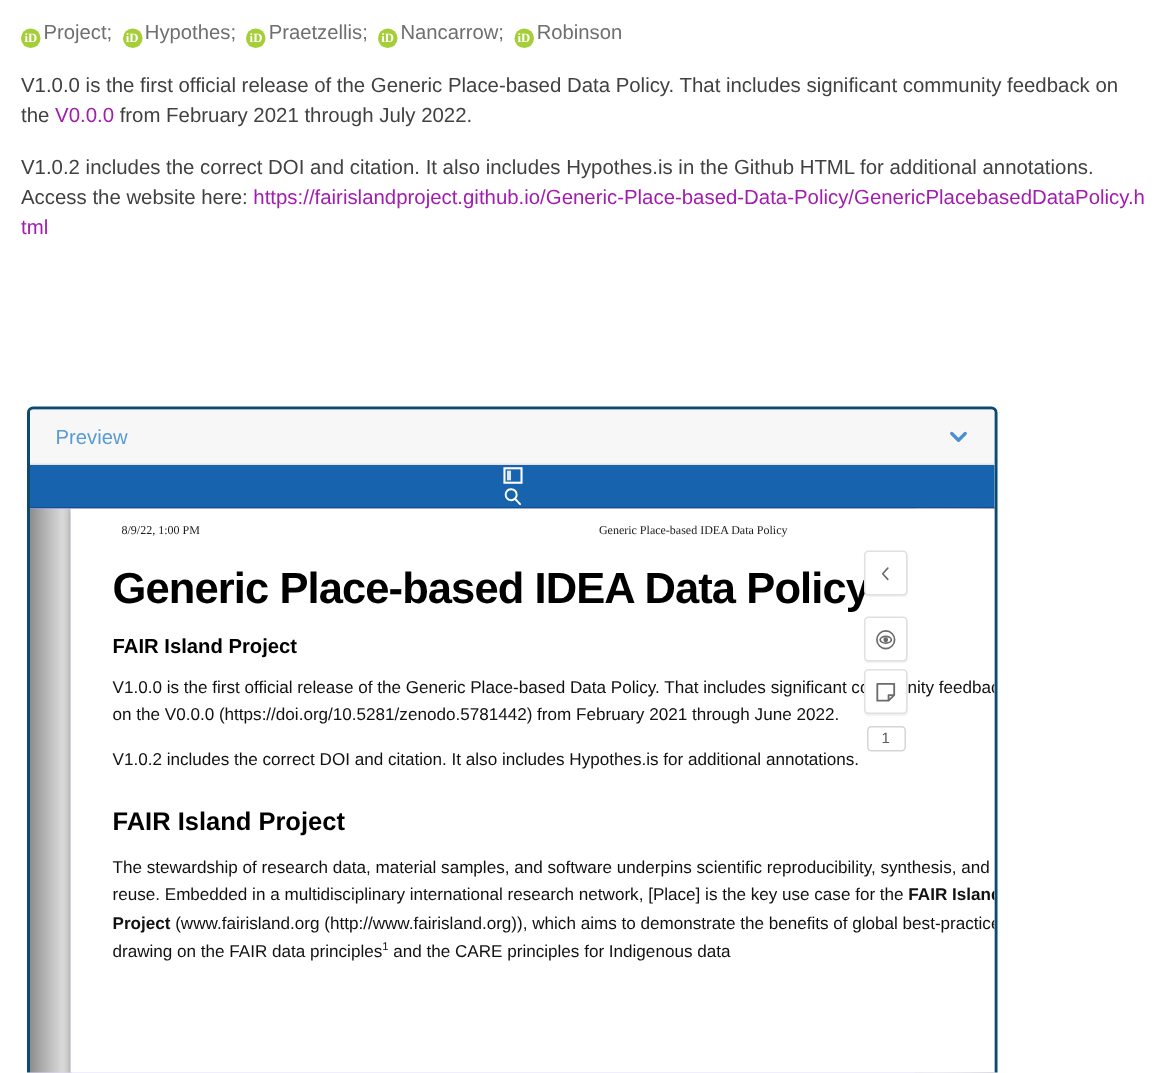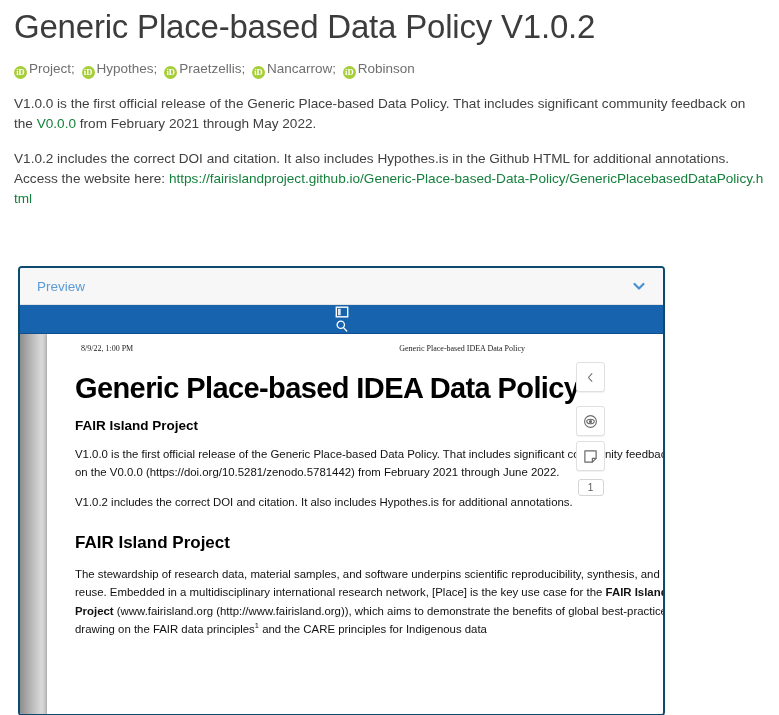--- a/index.html
+++ b/index.html
@@ -47,21 +47,21 @@
   .author-name { color: #6f6f6f; }
   .sep { color: #6f6f6f; margin-right: 3px; }
 
   .para {
     margin-top: 15px;
     font-size: 13.6px;
     line-height: 1.47;
     color: #414141;
     max-width: 750px;
   }
-  a.link { color: #15803d; text-decoration: none; word-break: break-all; }
+  a.link { color: #a21caf; text-decoration: none; word-break: break-all; }
 
   
   .preview-panel {
     position: absolute;
     left: 18px;
     top: 258px;
     width: 647px;
     height: 450px;
     border: 2px solid #0c4a6e;
     border-radius: 4px;
@@ -212,32 +212,31 @@
     display: flex; align-items: center; justify-content: center;
     margin-top: 3px;
   }
   svg { display: block; }
 </style>
 </head>
 <body>
 
 <div class="page-wrap">
 
-  <h1 class="doc-title">Generic Place-based Data Policy V1.0.2</h1>
 
   <div class="authors">
     <span><span class="orcid-icon">iD</span><span class="author-name">Project</span><span class="sep">;</span></span>
     <span><span class="orcid-icon">iD</span><span class="author-name">Hypothes</span><span class="sep">;</span></span>
     <span><span class="orcid-icon">iD</span><span class="author-name">Praetzellis</span><span class="sep">;</span></span>
     <span><span class="orcid-icon">iD</span><span class="author-name">Nancarrow</span><span class="sep">;</span></span>
     <span><span class="orcid-icon">iD</span><span class="author-name">Robinson</span></span>
   </div>
 
 
-  <p class="para"><span>V1.0.0 is the first official release of the Generic Place-based Data Policy. That includes significant community feedback on the </span><a class="link" href="#">V0.0.0</a><span> from February 2021 through May 2022.</span></p>
+  <p class="para"><span>V1.0.0 is the first official release of the Generic Place-based Data Policy. That includes significant community feedback on the </span><a class="link" href="#">V0.0.0</a><span> from February 2021 through July 2022.</span></p>
 
   <p class="para"><span>V1.0.2 includes the correct DOI and citation. It also includes Hypothes.is in the Github HTML for additional annotations. Access the website here: </span><a class="link" href="#">https://fairislandproject.github.io/Generic-Place-based-Data-Policy/GenericPlacebasedDataPolicy.html</a></p>
 
   <div class="preview-panel">
 
     <div class="preview-head">
       <span class="preview-label">Preview</span>
       <span>
         <svg class="chev-down" viewBox="0 0 16 16" fill="none" stroke="#4a8fd0" stroke-width="2.2" stroke-linecap="round" stroke-linejoin="round">
             <path d="M3.5 6 L8 10.5 L12.5 6"></path>

